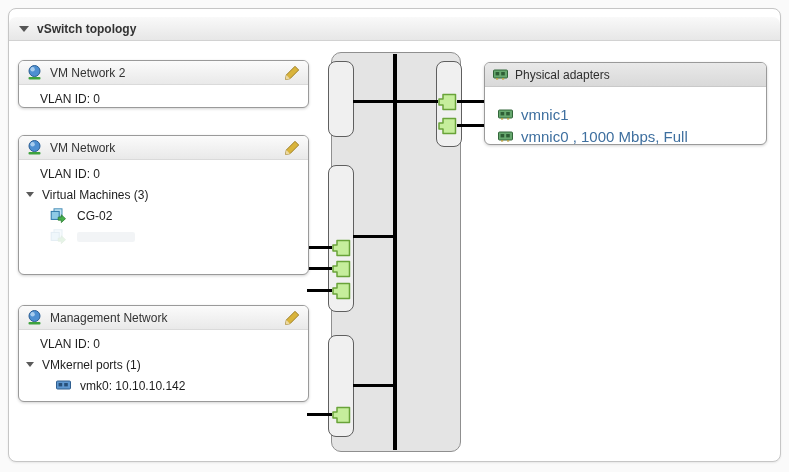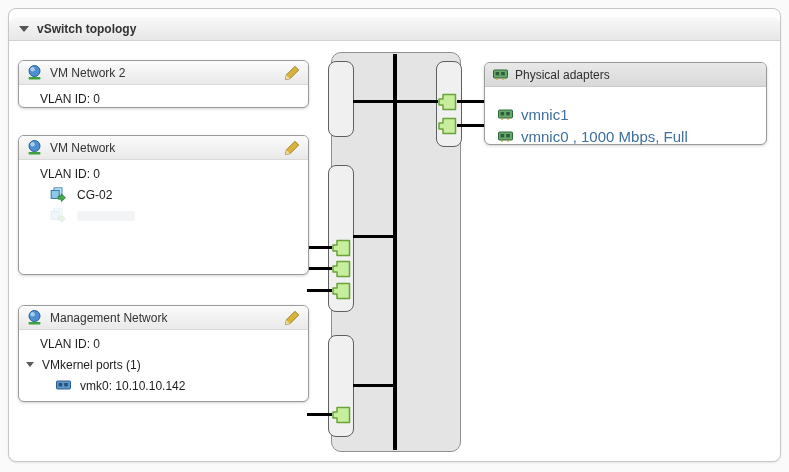--- a/index.html
+++ b/index.html
@@ -179,20 +179,24 @@
         <svg class="icon" width="15" height="15">
             <use href="#ic-globe"></use>
           </svg>
         <span class="title">VM Network</span>
         <svg class="icon" width="16" height="16">
             <use href="#ic-pencil"></use>
           </svg>
       </div>
       <div class="pg-body">
         <div class="row vlan">VLAN ID: 0</div>
+        <div class="row expander">
+          <span class="tri-down small"></span>
+          <span>Virtual Machines (3)</span>
+        </div>
         <div class="row vm">
           <svg class="icon" width="17" height="15">
               <use href="#ic-vm"></use>
             </svg>
           <span>CG-02</span>
         </div>
         <div class="row vm ghost">
           <svg class="icon" width="17" height="15">
               <use href="#ic-vm"></use>
             </svg>

